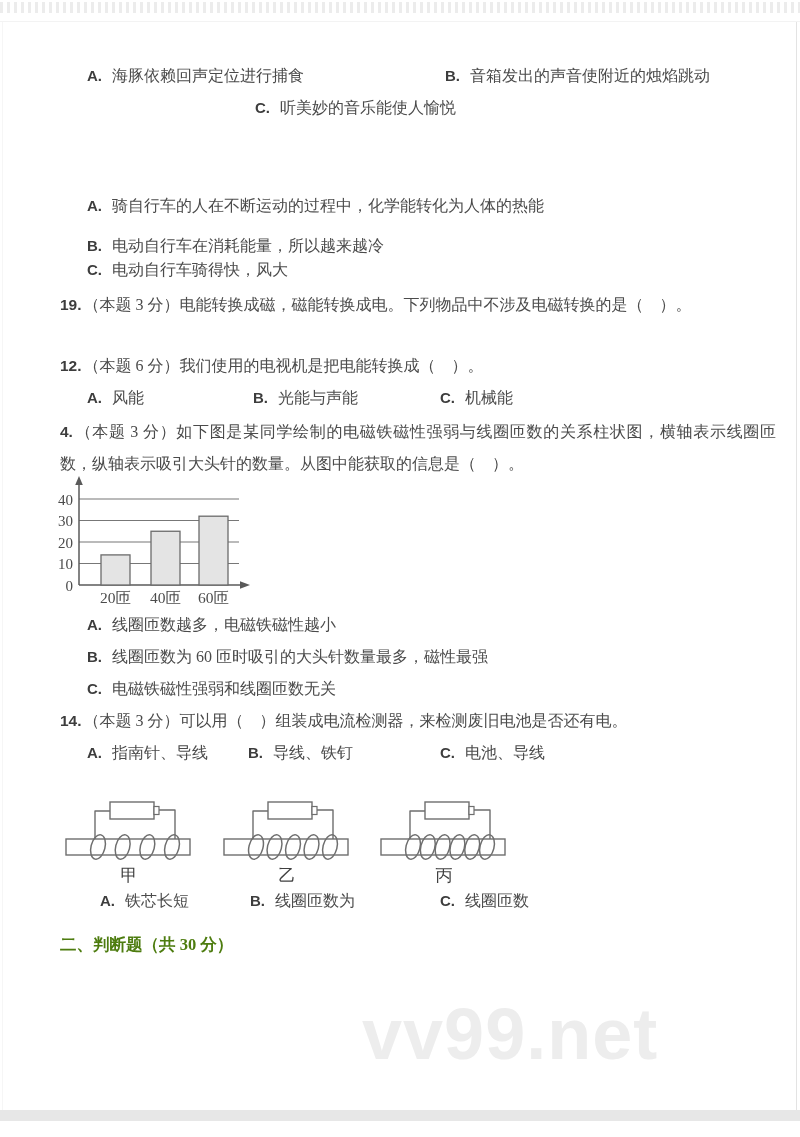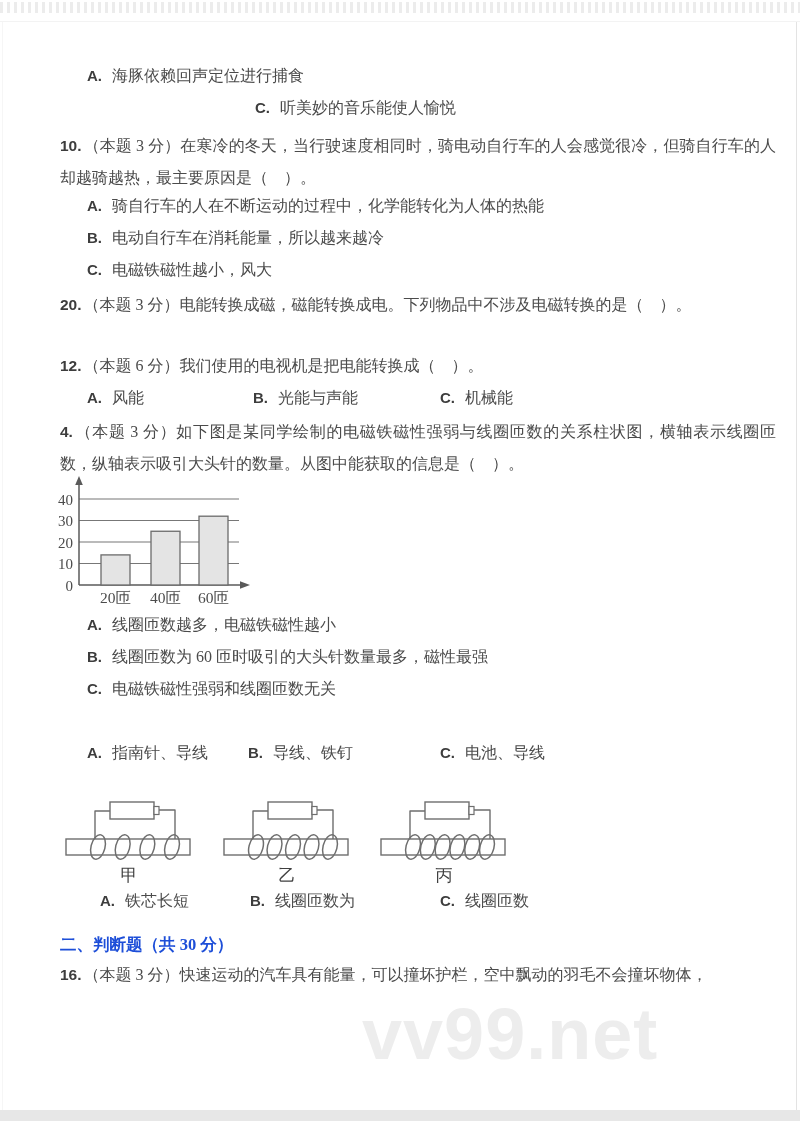--- a/index.html
+++ b/index.html
@@ -15,50 +15,50 @@
   .para{position:absolute;left:60px;width:716px;font-size:16px;line-height:32px;
         text-align:justify;}
   .qnum{font-family:"Liberation Sans",sans-serif;font-weight:600;font-size:15.5px;
         color:#3d3d3d;margin-right:2px;}
   .letter{font-family:"Liberation Sans",sans-serif;font-weight:600;font-size:15px;
         color:#3d3d3d;margin-right:10px;}
   .optrow{position:absolute;left:0;width:100%;height:22px;font-size:16px;line-height:22px;}
   .opt{position:absolute;top:0;white-space:nowrap;}
   .stem-left{left:60px;}
   .section-header{position:absolute;left:60px;font-size:16.5px;line-height:22px;
-        font-weight:700;color:#1d4ed8;white-space:nowrap;}
+        font-weight:700;color:#4d7c0f;white-space:nowrap;}
   .chart{position:absolute;left:36px;top:476px;width:224px;height:136px;}
   .circuit{position:absolute;top:799px;width:130px;}
   .circuit-label{width:130px;text-align:center;font-size:17px;color:#3f3f3f;
         line-height:20px;margin-top:-1px;}
   .watermark{position:absolute;left:362px;top:993px;font-family:"Liberation Sans",sans-serif;
         font-weight:800;font-size:72px;letter-spacing:1px;color:#ededed;user-select:none;}
 </style>
 </head>
 <body>
 
 <div class="page">
   <div class="top-dashes"></div>
   <div class="top-line"></div>
   <div class="left-edge"></div>
   <div class="right-edge"></div>
 
   <div class="optrow" style="top:65px">
     <span class="opt" style="left:87px"><span class="letter">A.</span><span>海豚依赖回声定位进行捕食</span></span>
+    <span class="opt" style="left:445px"><span class="letter">B.</span><span>音箱发出的声音使附近的烛焰跳动</span></span>
   </div>
   <div class="optrow" style="top:97px">
     <span class="opt" style="left:255px"><span class="letter">C.</span><span>听美妙的音乐能使人愉悦</span></span>
   </div>
 
-  <div class="para" style="top:130px"><span class="qnum">10.</span><span>（本题 3 分）在寒冷的冬天，当行驶速度相同时，骑电动自行车的人会感觉很冷，但骑自行车的人却越骑越热，最主要原因是（　）。</span></div>
   <div class="line" style="top:195px;left:87px"><span class="letter">A.</span><span>骑自行车的人在不断运动的过程中，化学能转化为人体的热能</span></div>
-  <div class="line" style="top:227px;left:87px"><span class="letter">B.</span><span>电动自行车在消耗能量，所以越来越冷</span></div>
-  <div class="line" style="top:259px;left:87px"><span class="letter">C.</span><span>电磁铁磁性越小，风大</span></div>
+  <div class="line" style="top:235px;left:87px"><span class="letter">B.</span><span>电动自行车在消耗能量，所以越来越冷</span></div>
+  <div class="line" style="top:259px;left:87px"><span class="letter">C.</span><span>电动自行车骑得快，风大</span></div>
 
-  <div class="line stem-left" style="top:294px"><span class="qnum">20.</span><span>（本题 3 分）电能转换成磁，磁能转换成电。下列物品中不涉及电磁转换的是（　）。</span></div>
+  <div class="line stem-left" style="top:294px"><span class="qnum">19.</span><span>（本题 3 分）电能转换成磁，磁能转换成电。下列物品中不涉及电磁转换的是（　）。</span></div>
 
   <div class="line stem-left" style="top:355px"><span class="qnum">12.</span><span>（本题 6 分）我们使用的电视机是把电能转换成（　）。</span></div>
   <div class="optrow" style="top:387px">
     <span class="opt" style="left:87px"><span class="letter">A.</span><span>风能</span></span>
     <span class="opt" style="left:253px"><span class="letter">B.</span><span>光能与声能</span></span>
     <span class="opt" style="left:440px"><span class="letter">C.</span><span>机械能</span></span>
   </div>
 
   <div class="para" style="top:416px"><span class="qnum">4.</span><span>（本题 3 分）如下图是某同学绘制的电磁铁磁性强弱与线圈匝数的关系柱状图，横轴表示线圈匝数，纵轴表示吸引大头针的数量。从图中能获取的信息是（　）。</span></div>
 
@@ -81,20 +81,21 @@
         <rect x="163" y="40.2" width="29" height="68.8" fill="#e4e4e4" stroke="#6b6b6b" stroke-width="1.3"></rect>
         <text x="79.5" y="127" text-anchor="middle" font-size="15.5" font-family="&quot;Liberation Serif&quot;,serif" fill="#4b4b4b">20匝</text>
         <text x="129.5" y="127" text-anchor="middle" font-size="15.5" font-family="&quot;Liberation Serif&quot;,serif" fill="#4b4b4b">40匝</text>
         <text x="177.5" y="127" text-anchor="middle" font-size="15.5" font-family="&quot;Liberation Serif&quot;,serif" fill="#4b4b4b">60匝</text>
       </svg></div>
 
   <div class="line" style="top:614px;left:87px"><span class="letter">A.</span><span>线圈匝数越多，电磁铁磁性越小</span></div>
   <div class="line" style="top:646px;left:87px"><span class="letter">B.</span><span>线圈匝数为 60 匝时吸引的大头针数量最多，磁性最强</span></div>
   <div class="line" style="top:678px;left:87px"><span class="letter">C.</span><span>电磁铁磁性强弱和线圈匝数无关</span></div>
 
+  <div class="line stem-left" style="top:710px"><span class="qnum">14.</span><span>（本题 3 分）可以用（　）组装成电流检测器，来检测废旧电池是否还有电。</span></div>
   <div class="optrow" style="top:742px">
     <span class="opt" style="left:87px"><span class="letter">A.</span><span>指南针、导线</span></span>
     <span class="opt" style="left:248px"><span class="letter">B.</span><span>导线、铁钉</span></span>
     <span class="opt" style="left:440px"><span class="letter">C.</span><span>电池、导线</span></span>
   </div>
 
 
   <div class="circuit" style="left:64px">
     <div class="circuit-svg"><svg width="130" height="64" viewBox="0 0 130 64">
           <path d="M46,12 L31,12 L31,42" fill="none" stroke="#6e6e6e" stroke-width="1.4" stroke-linejoin="round"></path>
@@ -142,17 +143,16 @@
   </div>
 
   <div class="optrow" style="top:890px">
     <span class="opt" style="left:100px"><span class="letter">A.</span><span>铁芯长短</span></span>
     <span class="opt" style="left:250px"><span class="letter">B.</span><span>线圈匝数为</span></span>
     <span class="opt" style="left:440px"><span class="letter">C.</span><span>线圈匝数</span></span>
   </div>
 
   <div class="section-header" style="top:934px">二、判断题（共 30 分）</div>
 
-  <div class="line stem-left" style="top:964px"><span class="qnum">16.</span><span>（本题 3 分）快速运动的汽车具有能量，可以撞坏护栏，空中飘动的羽毛不会撞坏物体，</span></div>
 
   <div class="watermark">vv99.net</div>
   <div class="bottom-band"></div>
 </div>
 
 </body></html>

